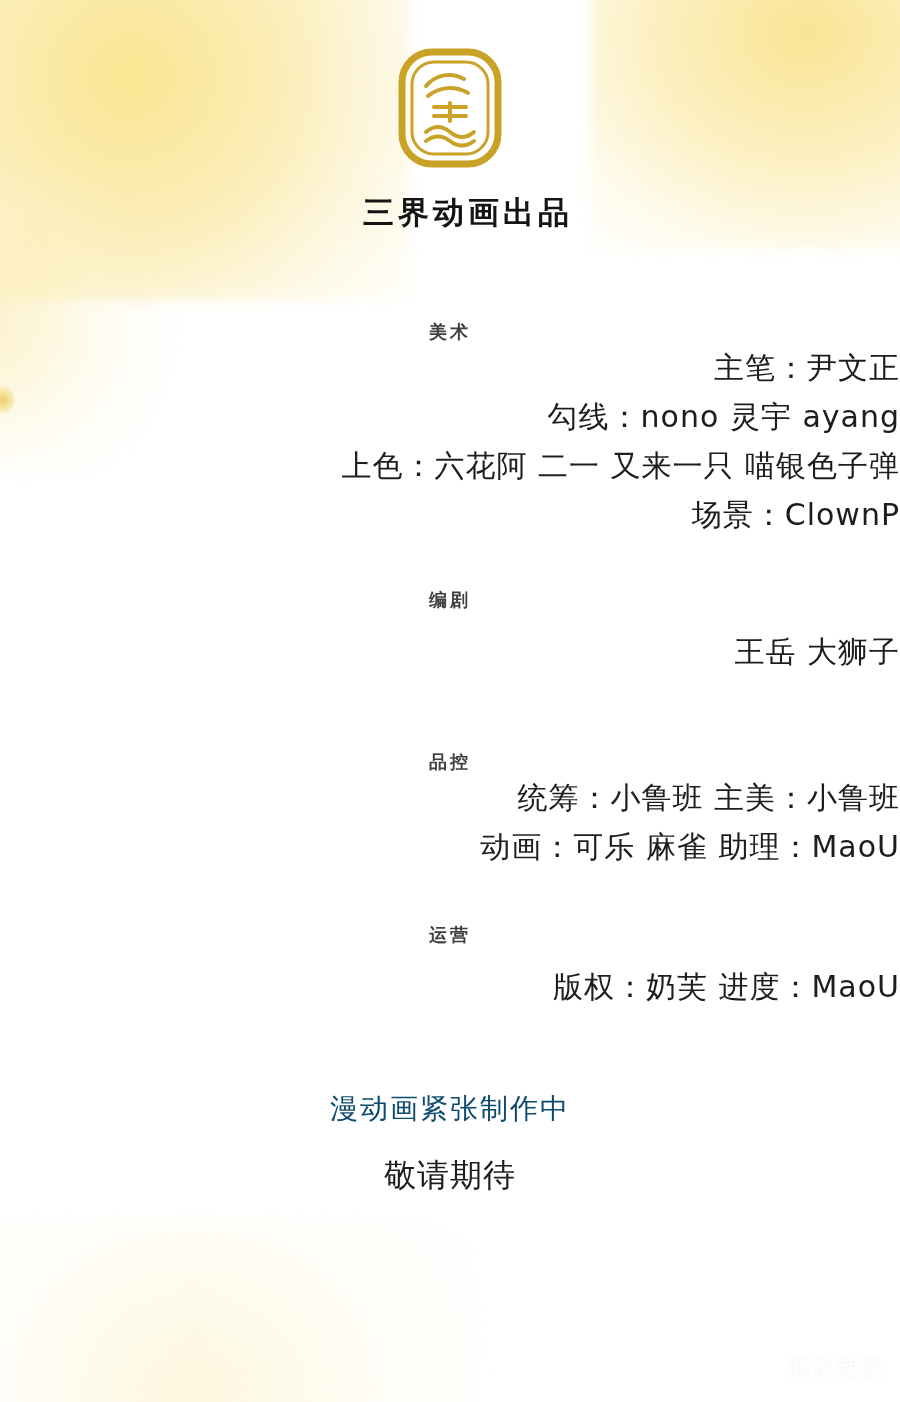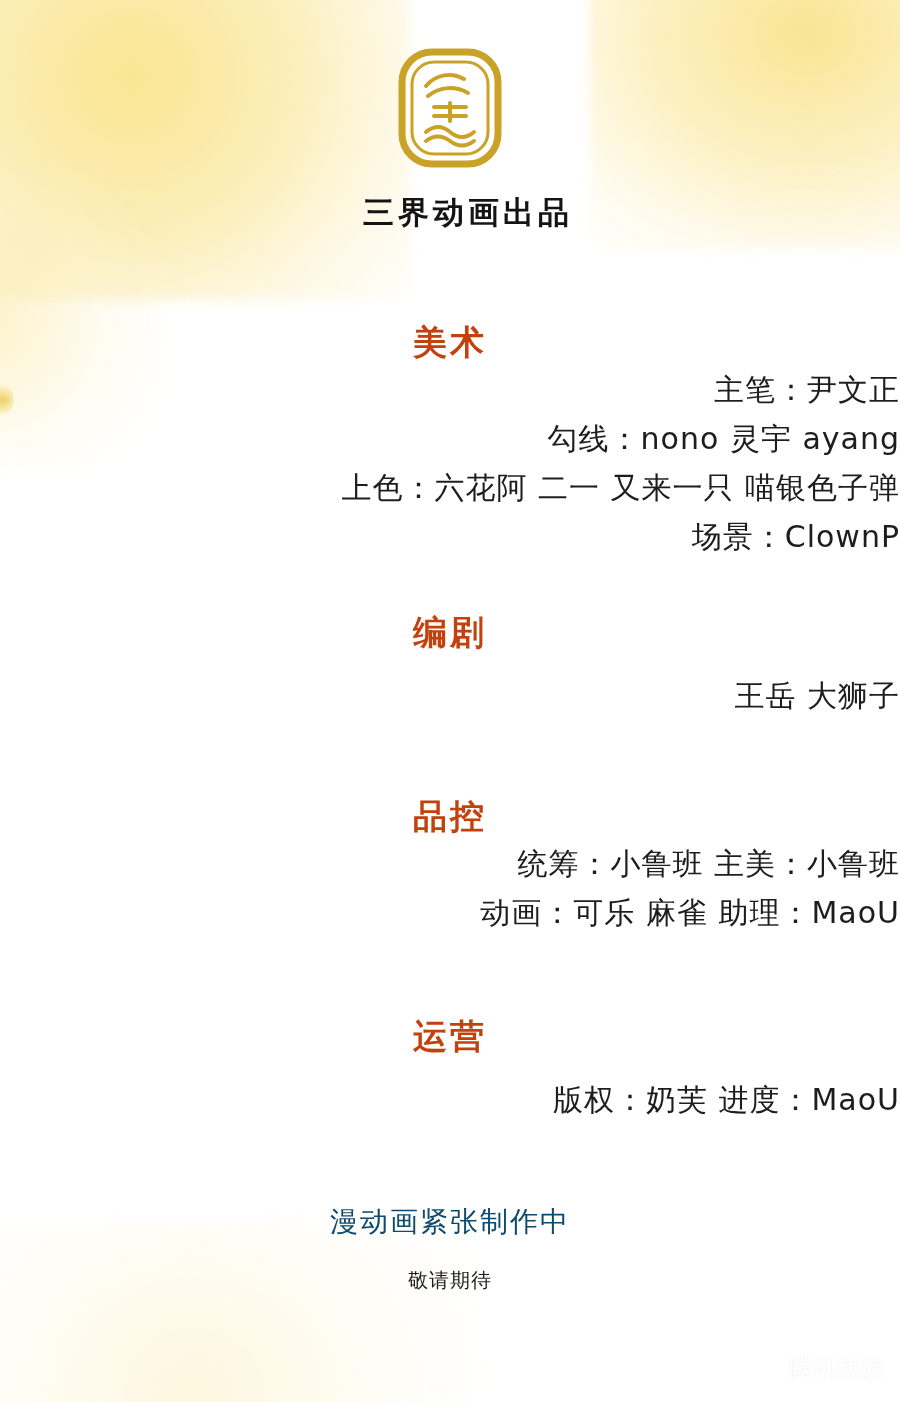--- a/index.html
+++ b/index.html
@@ -111,58 +111,58 @@
     letter-spacing: 4px;
     color: #141414;
     font-family: "DejaVu Sans", "Liberation Sans", sans-serif;
     padding-left: 36px;
   }
 
   .section {
     margin-top: 0;
   }
   .section-head {
-    font-size: 34px;
+    font-size: 18px;
     font-weight: 700;
     letter-spacing: 3px;
-    color: #c2410c;
+    color: #404040;
     font-family: Liberation Mono, monospace;
   }
   .credit-line {
     font-size: 30px;
     line-height: 1.63;
     color: #1d1d1d;
     letter-spacing: 1px;
     font-weight: 400;
     font-family: "DejaVu Sans", "Liberation Sans", sans-serif;
     text-align: right;
   }
 
   .sec-art      { margin-top: 86px; }
   .sec-art .credit-line:first-of-type { margin-top: 18px; }
   .sec-script   { margin-top: 48px; }
   .sec-script .credit-line { margin-top: 16px; }
   .sec-qc       { margin-top: 74px; }
   .sec-qc .credit-line:first-of-type { margin-top: 16px; }
-  .sec-ops      { margin-top: 76px; }
+  .sec-ops      { margin-top: 51px; }
   .sec-ops .credit-line { margin-top: 16px; }
 
   .outro {
     margin-top: 78px;
   }
   .outro-main {
     font-size: 28px;
     font-weight: 400;
     letter-spacing: 2px;
     color: #0c4a6e;
     font-family: "DejaVu Sans", "Liberation Sans", sans-serif;
   }
   .outro-sub {
     margin-top: 26px;
-    font-size: 20px;
+    font-size: 32px;
     color: #1d1d1d;
     letter-spacing: 1px;
     font-family: "DejaVu Sans", "Liberation Sans", sans-serif;
   }
 
   
   .watermark {
     position: absolute;
     right: 16px;
     bottom: 18px;

